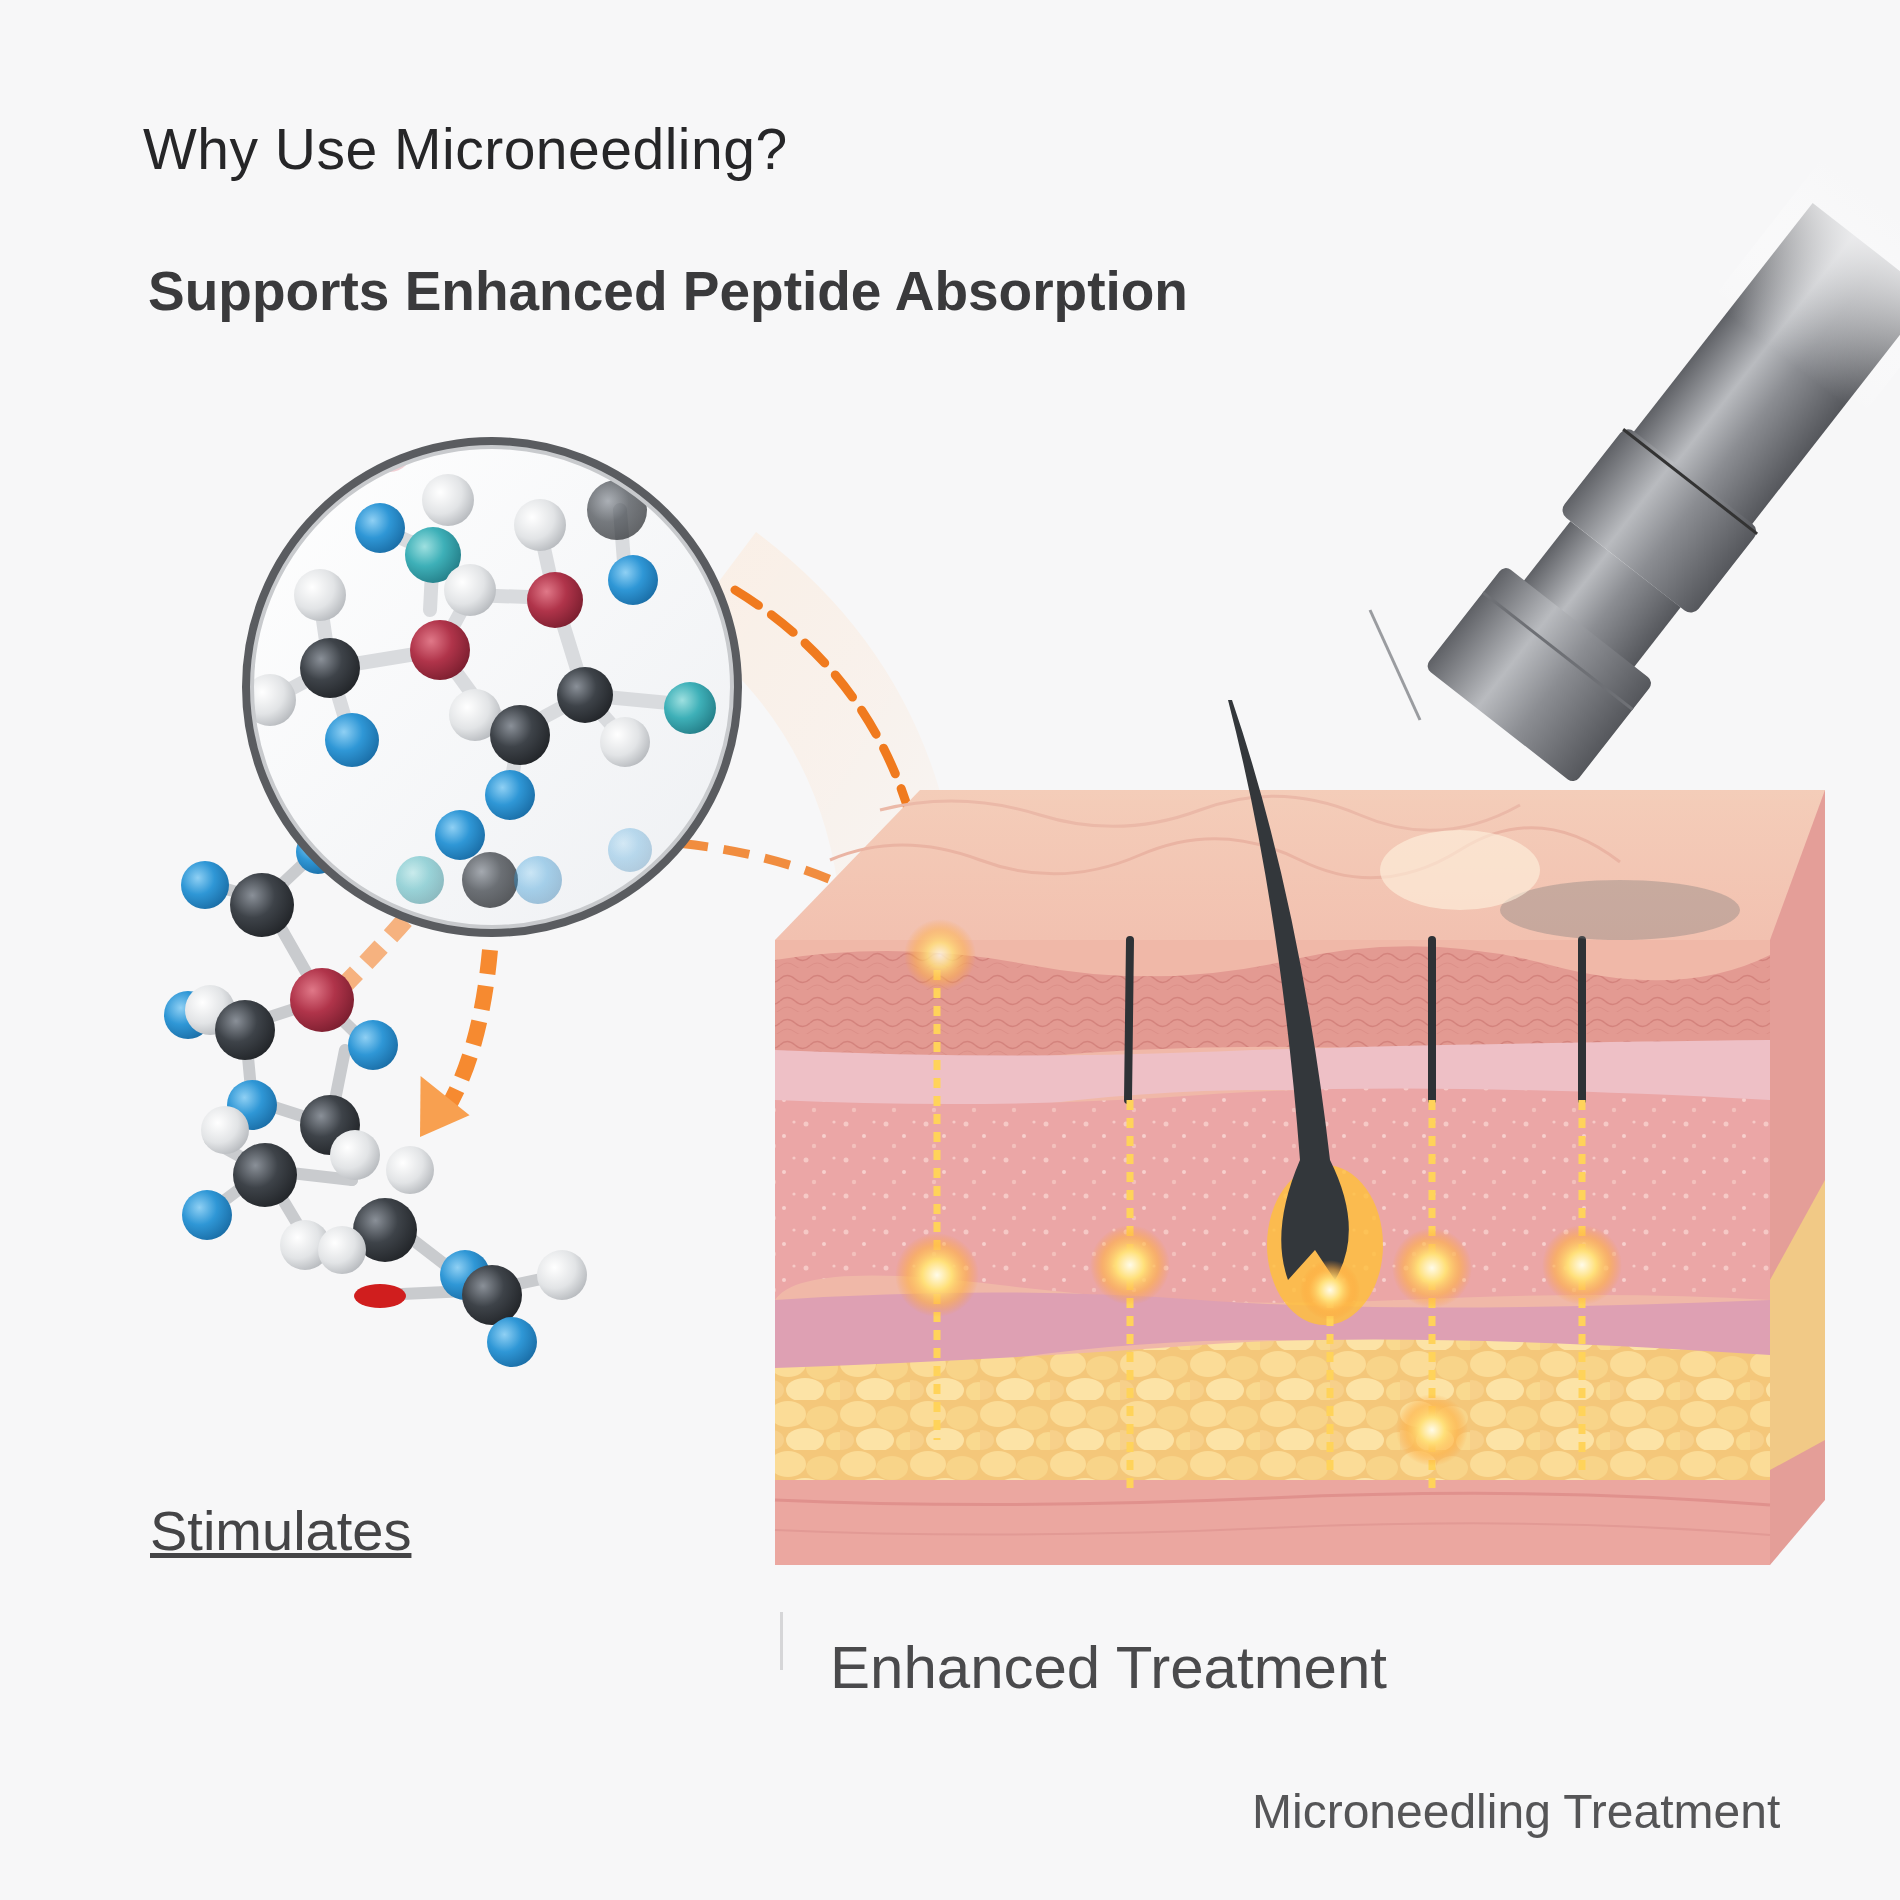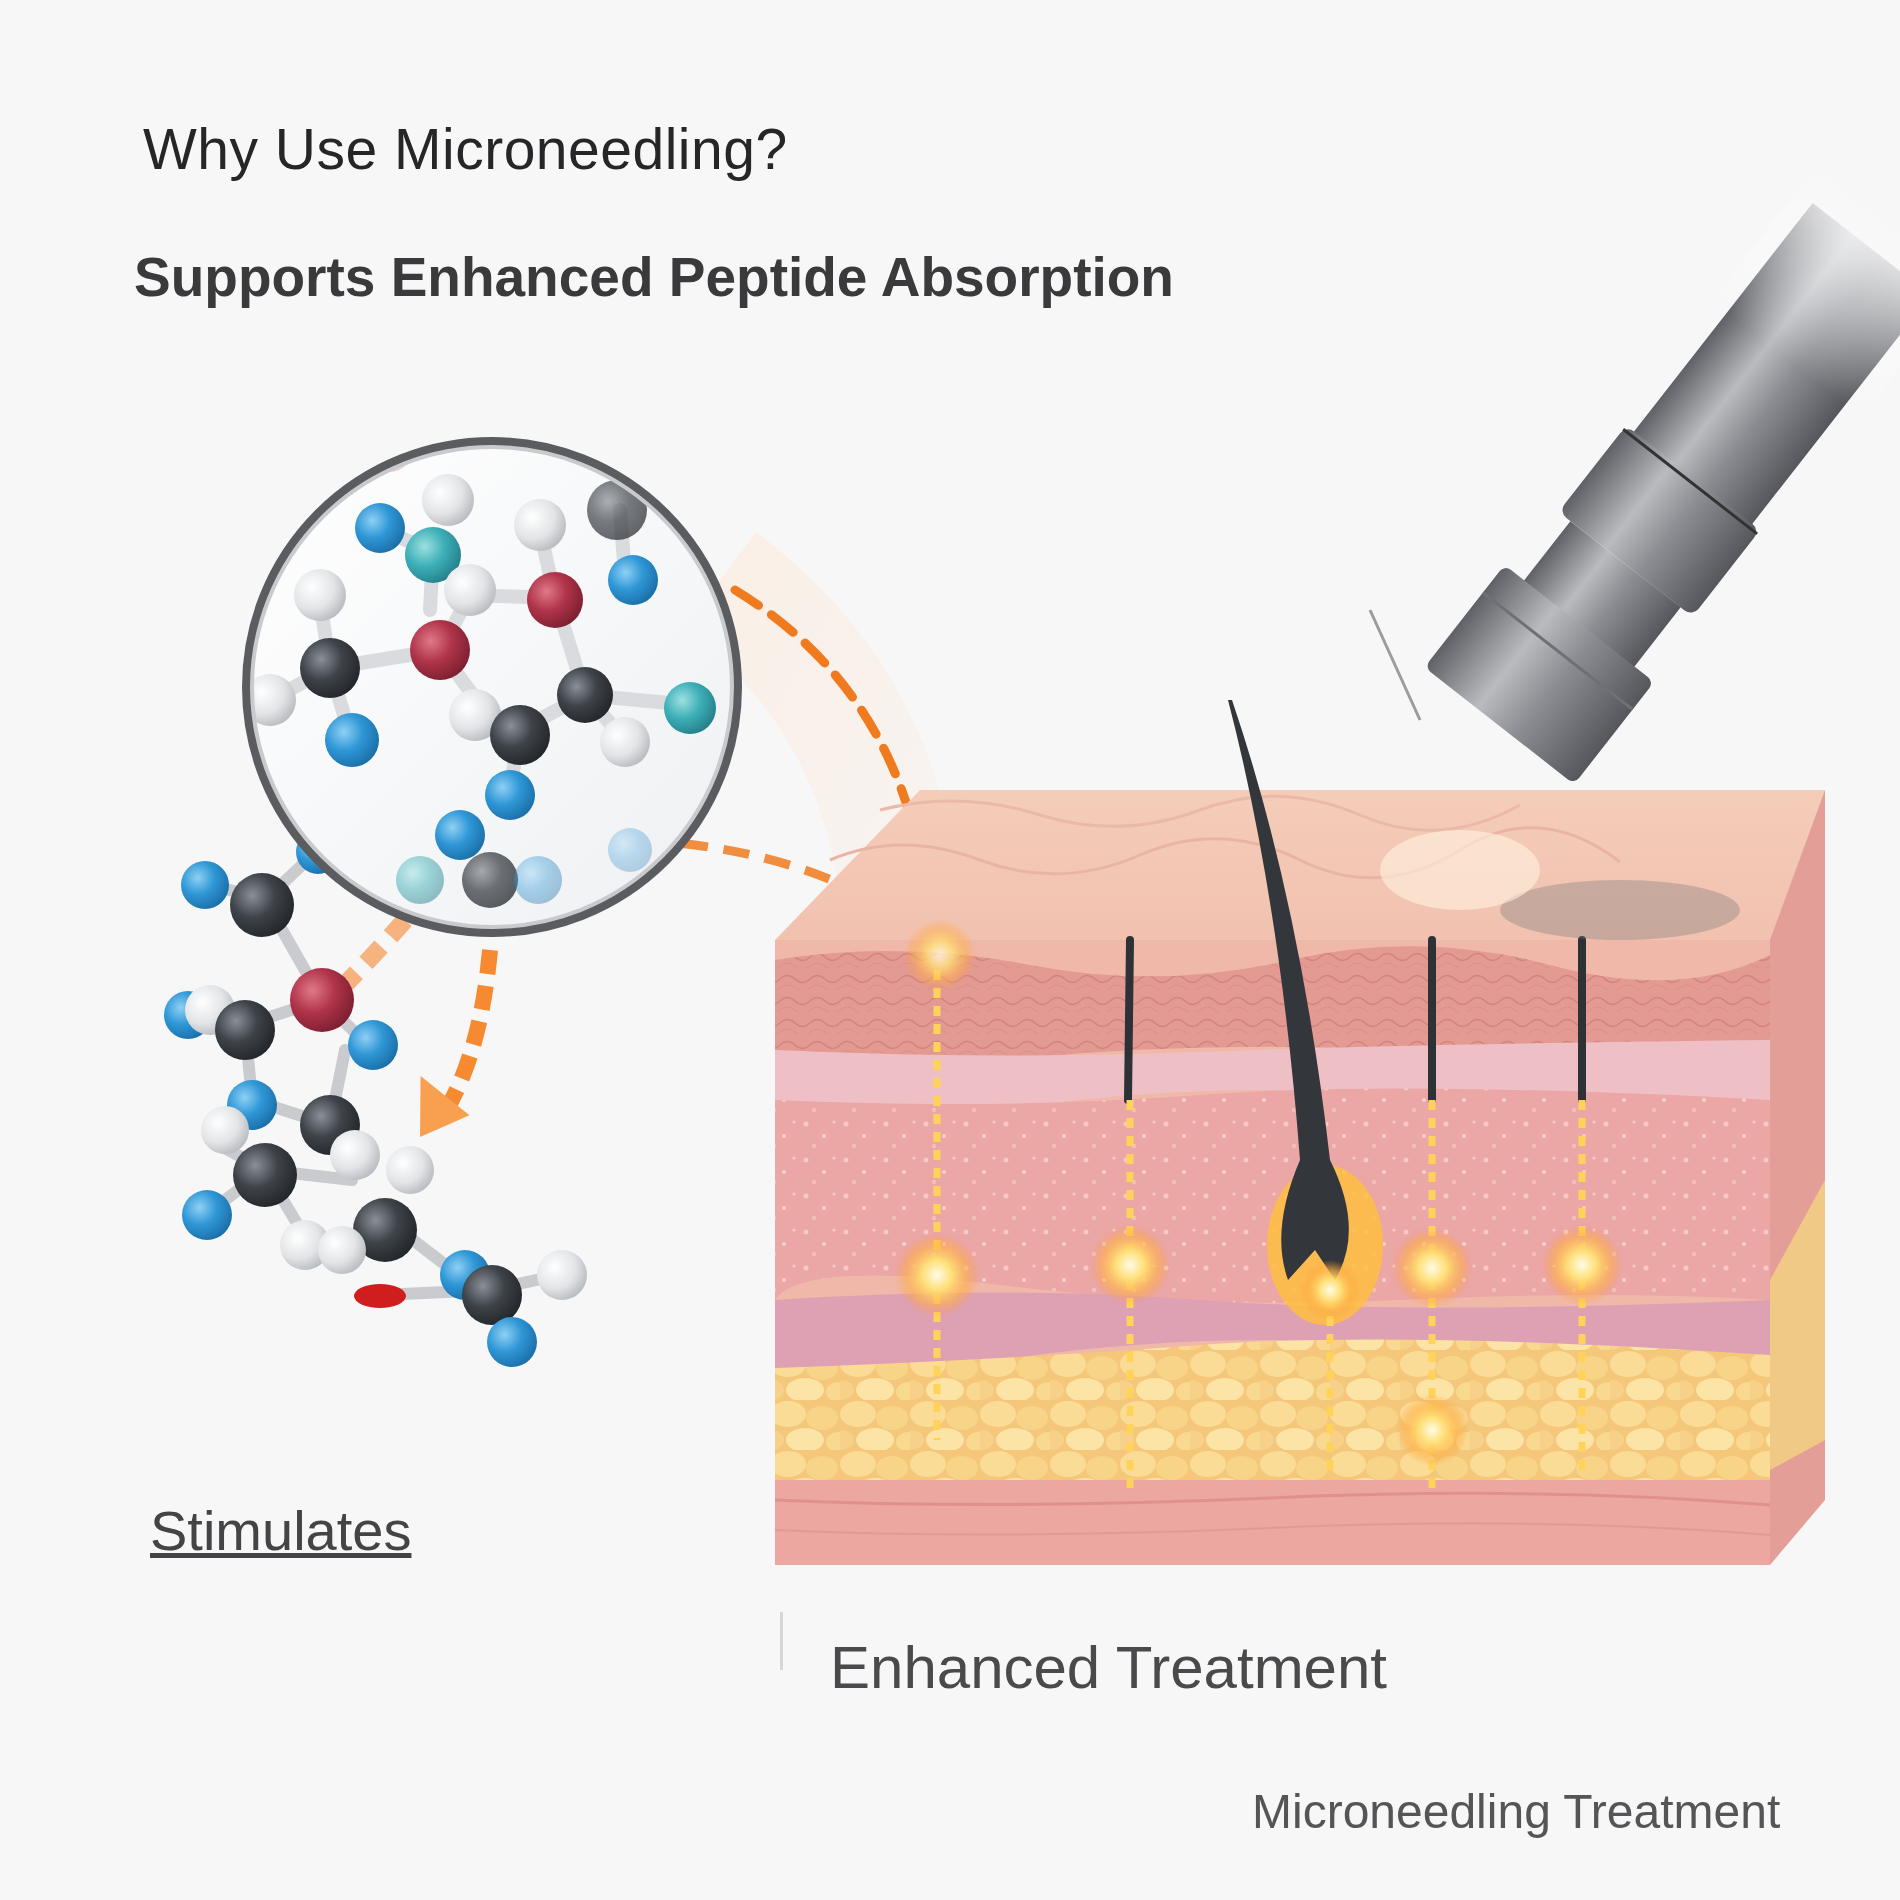--- a/index.html
+++ b/index.html
@@ -10,21 +10,21 @@
     position: relative;
   }
   .stage { position: absolute; left: 0; top: 0; width: 1900px; height: 1900px; }
   .title {
     position: absolute; left: 130px; top: 108px;
     font-size: 57px; font-weight: 400; color: #262628; letter-spacing: 0.5px;
     margin: 13px; line-height: 1;
   }
   .subtitle {
     position: absolute; left: 134px; top: 250px;
-    font-size: 55px; color: #3a3a3c; margin: 0; line-height: 1;
+    font-size: 55px; color: #3a3a3c; margin: 14px; line-height: 1;
   }
   .label-left {
     position: absolute; left: 150px; top: 1490px;
     font-size: 56px; color: #444446; line-height: 82px; text-decoration: underline;
   }
   .label-left span { display: block; }
   .label-absorb {
     position: absolute; left: 830px; top: 1638px;
     font-size: 60px; color: #4a4a4c; line-height: 1;
   }

